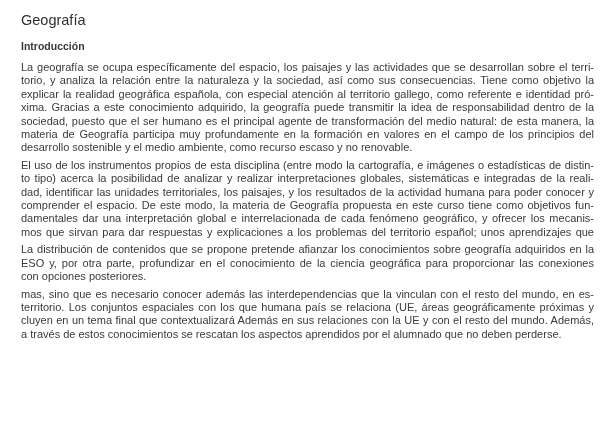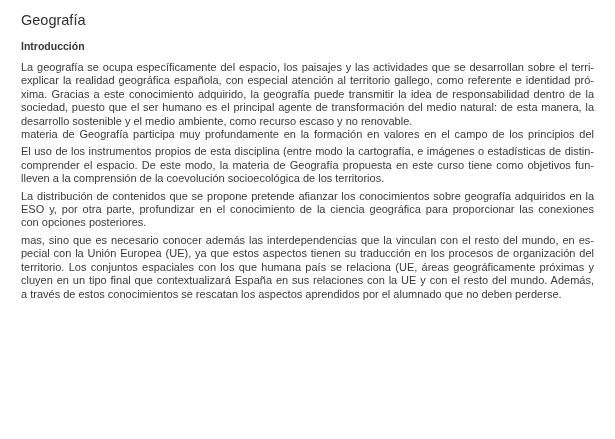--- a/index.html
+++ b/index.html
@@ -56,37 +56,40 @@
 </style>
 </head>
 <body>
 
 <div class="page">
   <h1 class="doc-title">Geografía</h1>
   <h2 class="section-heading">Introducción</h2>
   <div class="doc-body">
       <div class="paragraph">
         <div class="line">La geografía se ocupa específicamente del espacio, los paisajes y las actividades que se desarrollan sobre el terri-</div>
+        <div class="line">torio, y analiza la relación entre la naturaleza y la sociedad, así como sus consecuencias. Tiene como objetivo la</div>
         <div class="line">explicar la realidad geográfica española, con especial atención al territorio gallego, como referente e identidad pró-</div>
         <div class="line">xima. Gracias a este conocimiento adquirido, la geografía puede transmitir la idea de responsabilidad dentro de la</div>
         <div class="line">sociedad, puesto que el ser humano es el principal agente de transformación del medio natural: de esta manera, la</div>
+        <div class="line">materia de Geografía participa muy profundamente en la formación en valores en el campo de los principios del</div>
         <div class="line last">desarrollo sostenible y el medio ambiente, como recurso escaso y no renovable.</div>
-        <div class="line">materia de Geografía participa muy profundamente en la formación en valores en el campo de los principios del</div>
       </div>
       <div class="paragraph">
         <div class="line">El uso de los instrumentos propios de esta disciplina (entre modo la cartografía, e imágenes o estadísticas de distin-</div>
+        <div class="line">to tipo) acerca la posibilidad de analizar y realizar interpretaciones globales, sistemáticas e integradas de la reali-</div>
+        <div class="line">dad, identificar las unidades territoriales, los paisajes, y los resultados de la actividad humana para poder conocer y</div>
         <div class="line">comprender el espacio. De este modo, la materia de Geografía propuesta en este curso tiene como objetivos fun-</div>
-        <div class="line last">lleven a la comprensión de la coevolución socioecológica de los territorios.</div>
+        <div class="line">damentales dar una interpretación global e interrelacionada de cada fenómeno geográfico, y ofrecer los mecanis-</div>
+        <div class="line">mos que sirvan para dar respuestas y explicaciones a los problemas del territorio español; unos aprendizajes que</div>
       </div>
       <div class="paragraph">
         <div class="line">La distribución de contenidos que se propone pretende afianzar los conocimientos sobre geografía adquiridos en la</div>
         <div class="line">ESO y, por otra parte, profundizar en el conocimiento de la ciencia geográfica para proporcionar las conexiones</div>
         <div class="line last">con opciones posteriores.</div>
       </div>
       <div class="paragraph">
         <div class="line">mas, sino que es necesario conocer además las interdependencias que la vinculan con el resto del mundo, en es-</div>
-        <div class="line">pecial con la Unión Europea (UE), ya que estos aspectos tienen su traducción en los procesos de organización del</div>
         <div class="line">territorio. Los conjuntos espaciales con los que humana país se relaciona (UE, áreas geográficamente próximas y</div>
-        <div class="line">cluyen en un tipo final que contextualizará España en sus relaciones con la UE y con el resto del mundo. Además,</div>
+        <div class="line">cluyen en un tema final que contextualizará Además en sus relaciones con la UE y con el resto del mundo. Además,</div>
         <div class="line last">a través de estos conocimientos se rescatan los aspectos aprendidos por el alumnado que no deben perderse.</div>
       </div>
     </div>
 </div>
 
 </body></html>

